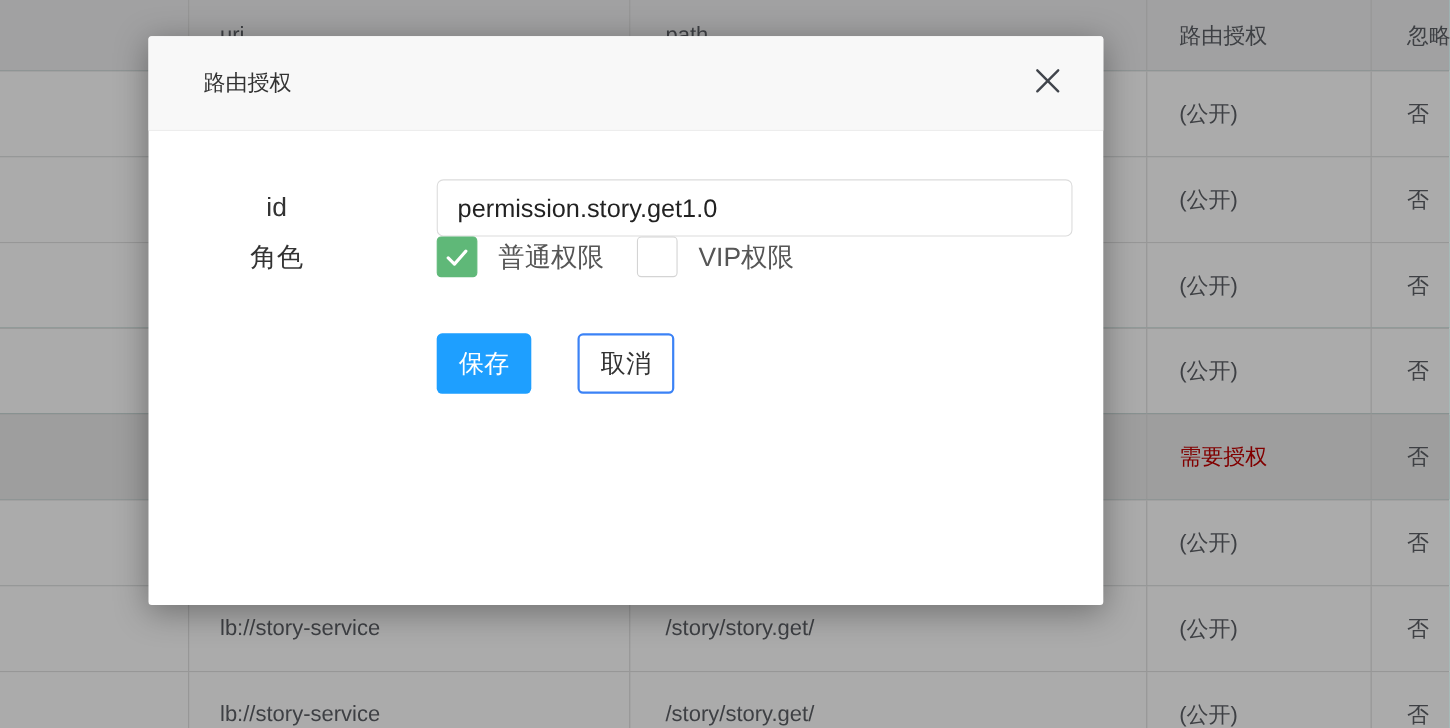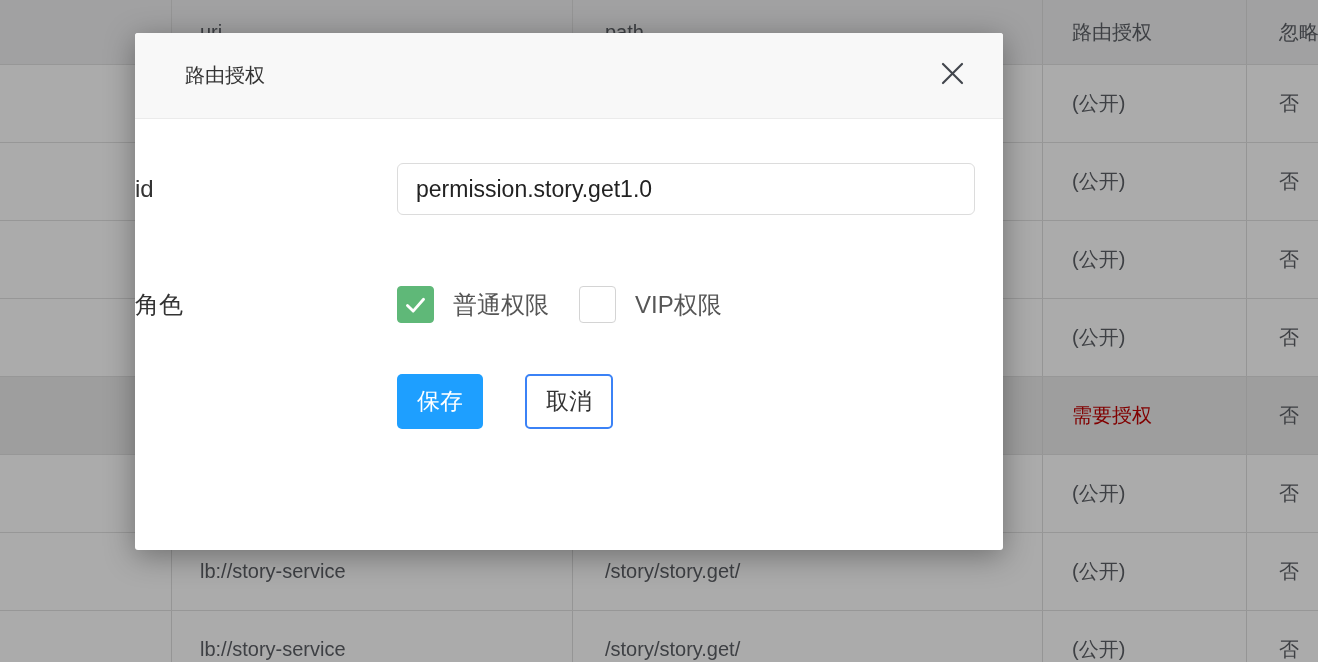--- a/index.html
+++ b/index.html
@@ -25,26 +25,26 @@
   
   .modal { position:absolute; left:135px; top:33px; width:868px; height:517px;
            background:#fff; border-radius:3px; box-shadow:0 6px 30px rgba(0,0,0,0.35); }
   .modal-header { height:86px; background:#f8f8f8; border-bottom:1px solid #ebebeb;
                   border-radius:3px 3px 0 0; display:flex; align-items:center;
                   justify-content:space-between; padding:0 38px 0 50px; }
   .modal-title { font-size:20px; color:#333; }
   .close-btn { width:26px; height:26px; display:flex; align-items:center; justify-content:center; cursor:pointer; }
 
   .form-row { display:flex; align-items:center; }
-  .form-label { width:233px; text-align:left; font-size:24px; color:#333; flex:0 0 233px; margin-right:29px; }
+  .form-label { width:233px; text-align:center; font-size:24px; color:#333; flex:0 0 233px; margin-right:29px; }
   .id-row { margin-top:44px; }
   .id-input { width:578px; height:52px; border:1px solid #dcdcdc; border-radius:6px;
               padding:0 18px; font-size:23px; color:#222; outline:none;
               font-family:"Liberation Sans","DejaVu Sans",sans-serif; }
-  .role-row { margin-top:71px; }
+  .role-row { }
   .cb-group { display:flex; align-items:center; cursor:pointer; }
   .cb { width:37px; height:37px; border-radius:4px; background:#fff; border:1px solid #d4d4d4;
         display:flex; align-items:center; justify-content:center; }
   .cb svg { display:none; }
   .cb.checked { background:#5FB878; border-color:#5FB878; }
   .cb.checked svg { display:block; }
   .cb-label { margin-left:19px; font-size:24px; color:#565656; }
   .cb-group + .cb-group { margin-left:30px; }
 
   .btn-row { margin-top:51px; }

